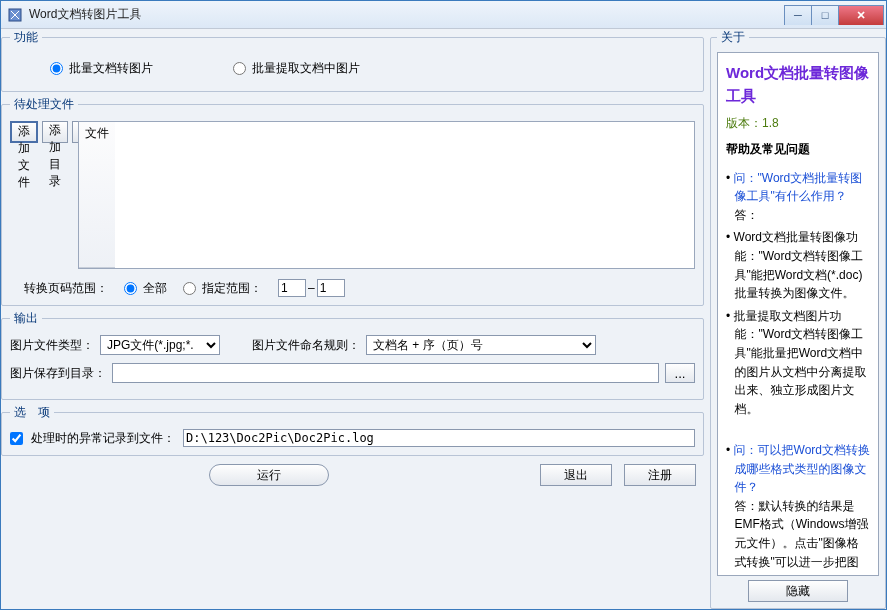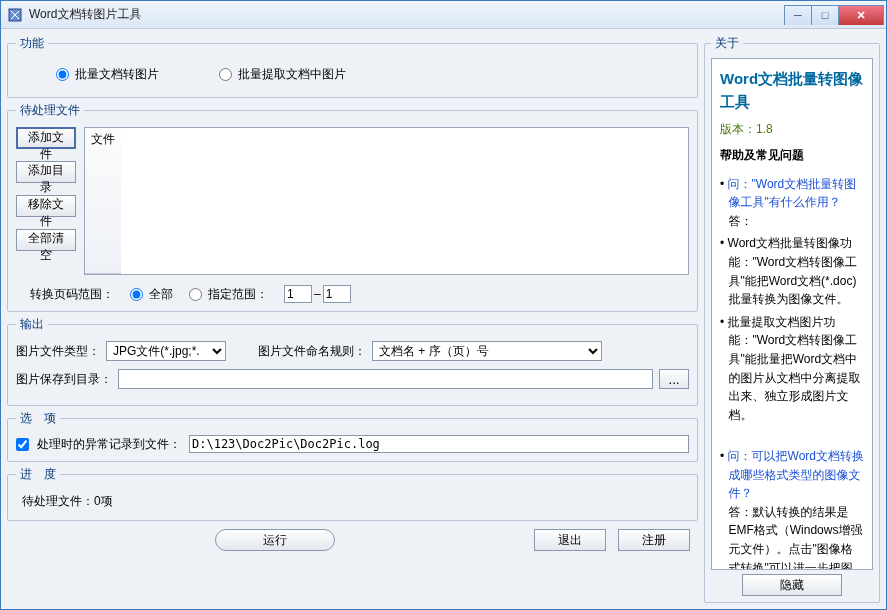--- a/index.html
+++ b/index.html
@@ -5,30 +5,30 @@
 * { box-sizing: border-box; margin: 0; padding: 0; }
 body { font-family: "Microsoft YaHei", SimSun, Arial, sans-serif; font-size: 12px; background: #fff; }
 .window { width: 887px; height: 610px; border: 1px solid #3a7abd; background: #eef2f7; position: relative; }
 .titlebar { height: 28px; background: linear-gradient(#eef4fb, #dce8f6); display: flex; align-items: center; border-bottom: 1px solid #c0c9d6; }
 .titlebar .icon { width: 16px; height: 16px; margin: 0 6px; }
 .titlebar .title { flex: 1; color: #222; font-size: 12px; }
 .win-btns { display: flex; height: 20px; margin-right: 2px; }
 .win-btn { width: 28px; height: 20px; border: 1px solid #6a8fbf; border-bottom: none; margin-left: -1px; display: flex; align-items: center; justify-content: center; font-size: 11px; }
 .win-min, .win-max { background: linear-gradient(#e7f0fa, #cfe0f3); color: #2a4b75; }
 .win-close { width: 46px; background: linear-gradient(#e78, #c43c3c); color: #fff; font-weight: bold; }
-.content { display: flex; padding: 6px; gap: 6px; height: calc(100% - 28px); }
+.content { display: flex; padding: 0; gap: 6px; height: calc(100% - 28px); }
 .left { flex: 1; display: flex; flex-direction: column; gap: 4px; }
 .right { width: 176px; display: flex; flex-direction: column; }
 fieldset { border: 1px solid #b8c4d6; border-radius: 2px; padding: 8px; background: #eef2f7; }
 legend { padding: 0 4px; color: #0a3a7a; font-size: 12px; }
-.radio-row { display: flex; gap: 60px; padding: 6px 40px; }
+.radio-row { display: flex; gap: 80px; padding: 6px 40px; }
 .radio-opt { display: flex; align-items: center; gap: 6px; }
 .radio-opt input { margin: 0; }
 .files-body { display: flex; gap: 8px; }
-.btn-col { display: flex; flex-direction: column; gap: 12px; width: 60px; }
+.btn-col { display: flex; flex-direction: row; gap: 4px; width: 60px; }
 .btn { background: linear-gradient(#fefefe, #e4e8ee); border: 1px solid #8a98ae; height: 22px; font-size: 12px; cursor: pointer; padding: 0 6px; }
 .btn-col .btn.selected { border: 2px solid #4a6fa8; }
 .file-list { flex: 1; border: 1px solid #9aa7bc; background: #fff; height: 148px; display: flex; flex-direction: row; }
 .file-header { background: linear-gradient(#fcfcfd, #eef1f6); border-bottom: 1px solid #c7ced9; padding: 3px 6px; font-size: 12px; }
 .file-rows { flex: 1; }
 .range-row { display: flex; align-items: center; gap: 16px; padding: 10px 14px 0; }
 .range-inputs { display: flex; align-items: center; gap: 2px; }
 .range-inputs input[type=text] { width: 28px; height: 18px; border: 1px solid #8a98ae; font-size: 12px; padding: 0 2px; }
 .out-row { display: flex; align-items: center; gap: 6px; margin-bottom: 8px; }
 .out-row label { white-space: nowrap; }
@@ -38,21 +38,21 @@
 .txt-path { flex: 1; }
 .browse { width: 30px; height: 20px; border: 1px solid #8a98ae; background: linear-gradient(#fefefe,#e4e8ee); cursor: pointer; }
 .option-row { display: flex; align-items: center; gap: 8px; }
 .option-row input[type=checkbox] { margin: 0; }
 .log-path { flex: 1; height: 18px; border: 1px solid #8a98ae; font-family: SimSun, monospace; font-size: 12px; padding: 0 2px; }
 .progress-text { padding: 2px 6px; }
 .bottom-btns { display: flex; justify-content: flex-end; gap: 12px; padding: 4px 8px; }
 .bottom-btns .btn.run { width: 120px; margin-right: auto; margin-left: 200px; border-radius: 11px; }
 .bottom-btns .btn { width: 72px; }
 .about-scroll { flex: 1; background: #fff; border: 1px solid #9aa7bc; overflow-y: scroll; overflow-x: scroll; padding: 8px; font-size: 12px; line-height: 1.55; }
-.about-scroll h1 { color: #0369a1; font-size: 15px; font-weight: bold; margin-bottom: 6px; }
+.about-scroll h1 { color: #6d28d9; font-size: 15px; font-weight: bold; margin-bottom: 6px; }
 .about-scroll .ver { color: #4d7c0f; margin-bottom: 8px; }
 .about-scroll .help { font-weight: bold; margin-bottom: 10px; }
 .about-scroll .q { color: #1a4fd6; }
 .about-scroll ul { list-style: none; }
 .about-scroll li { margin-bottom: 4px; text-indent: -0.7em; padding-left: 0.7em; }
 .about-scroll li::before { content: "• "; }
 .hide-btn { margin: 4px auto 0; width: 100px; }
 fieldset.about-fs { height: 100%; display: flex; flex-direction: column; padding: 6px; }
 fieldset.about-fs .about-scroll { height: 490px; }
 </style>
@@ -143,24 +143,20 @@
 
       <fieldset>
         <legend>选　项</legend>
         <div class="option-row">
           <input type="checkbox" checked="" style="">
           <label>处理时的异常记录到文件：</label>
           <input type="text" class="log-path" value="D:\123\Doc2Pic\Doc2Pic.log" style="">
         </div>
       </fieldset>
 
-      <fieldset style="min-height:54px;">
-        <legend>进　度</legend>
-        <div class="progress-text">待处理文件：0项</div>
-      </fieldset>
 
       <div class="bottom-btns">
         <button class="btn run">运行</button>
         <button class="btn">退出</button>
         <button class="btn">注册</button>
       </div>
     </div>
 
     <div class="right">
       <fieldset class="about-fs">

